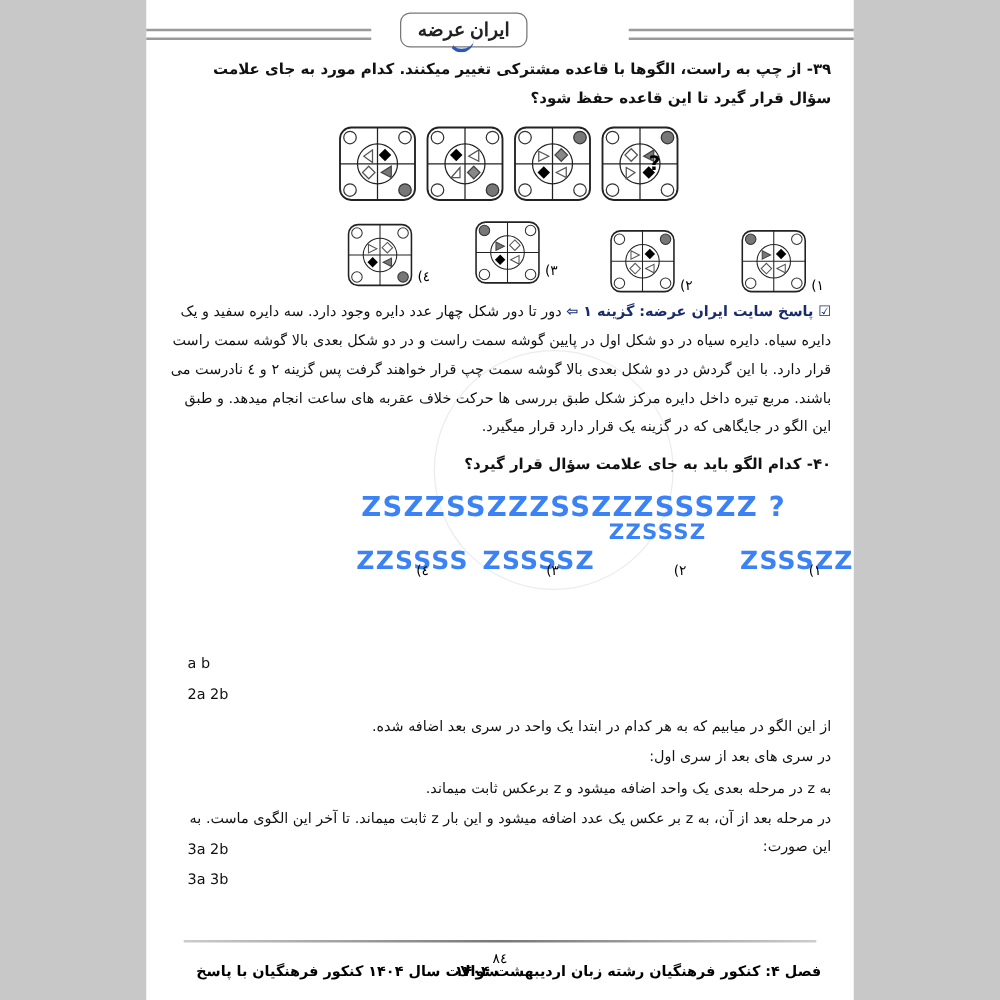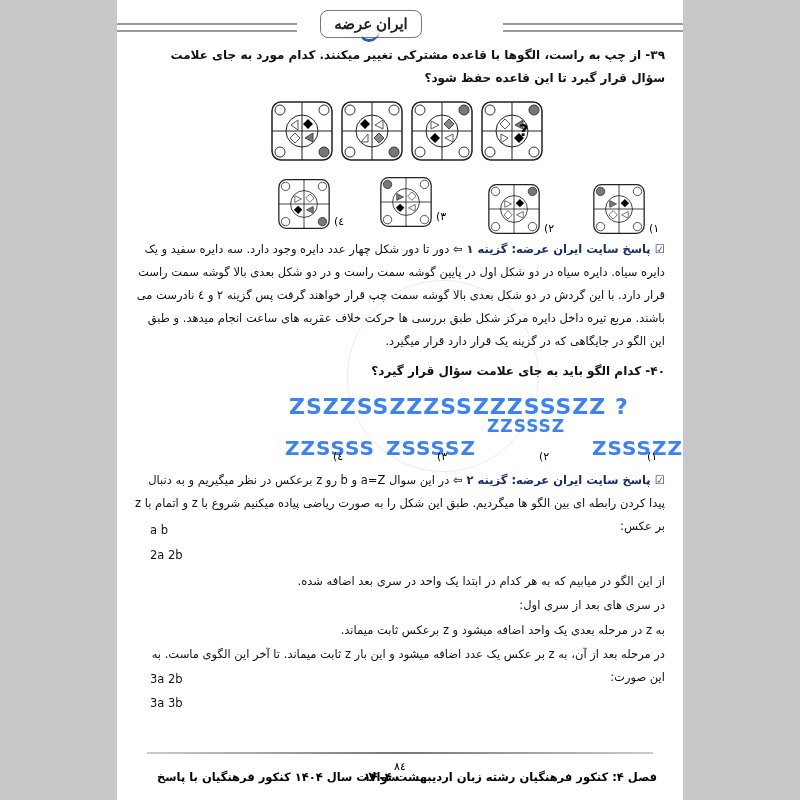--- a/index.html
+++ b/index.html
@@ -176,24 +176,20 @@
 
   <div class="zz" style="left:443px; top:436px; font-size:20px;">ZSSSZZ</div>
   <div class="opt-label" style="left:530px; top:450px;">(۱</div>
   <div class="zz" style="left:338px; top:416px; font-size:17px;">ZZSSSZ</div>
   <div class="opt-label" style="left:422px; top:450px;">(۲</div>
   <div class="zz" style="left:237px; top:436px; font-size:20px;">ZSSSSZ</div>
   <div class="opt-label" style="left:320px; top:450px;">(۳</div>
   <div class="zz" style="left:136px; top:436px; font-size:20px;">ZZSSSS</div>
   <div class="opt-label" style="left:216px; top:450px;">(٤</div>
 
-  <div class="txt rtl" style="top:469px;">
-    <span class="ans-label">☑ پاسخ سایت ایران عرضه: گزینه ۲ ⇦</span>
-    <span>در این سوال a=Z و b رو z برعکس در نظر میگیریم و به دنبال پیدا کردن رابطه ای بین الگو ها میگردیم. طبق این شکل را به صورت ریاضی پیاده میکنیم شروع با z و اتمام با z بر عکس:</span>
-  </div>
 
   <div class="ltr" style="top:523px;">a  b</div>
   <div class="ltr" style="top:548px;">2a 2b</div>
 
   <div class="txt rtl" style="top:570px;">از این الگو در میابیم که به هر کدام در ابتدا یک واحد در سری بعد اضافه شده.</div>
   <div class="txt rtl" style="top:594px;">در سری های بعد از سری اول:</div>
   <div class="txt rtl" style="top:619px;">به z در مرحله بعدی یک واحد اضافه میشود و z برعکس ثابت میماند.</div>
   <div class="txt rtl" style="top:643px;">در مرحله بعد از آن، به z بر عکس یک عدد اضافه میشود و این بار z ثابت میماند. تا آخر این الگوی ماست. به این صورت:</div>
 
   <div class="ltr" style="top:672px;">3a 2b</div>

